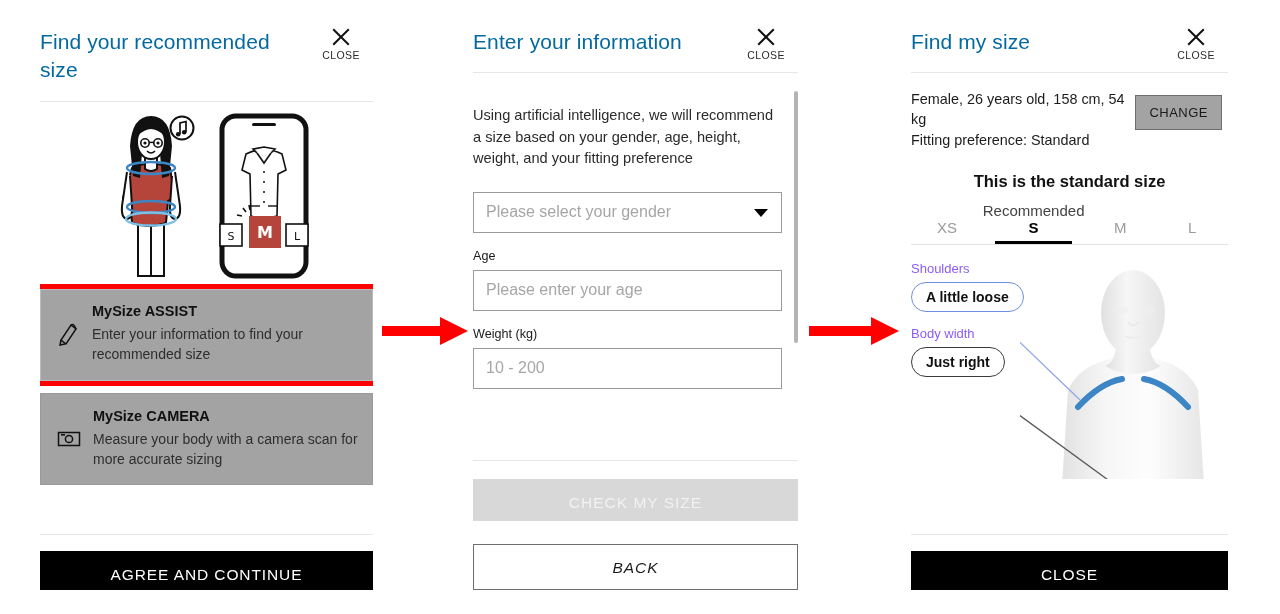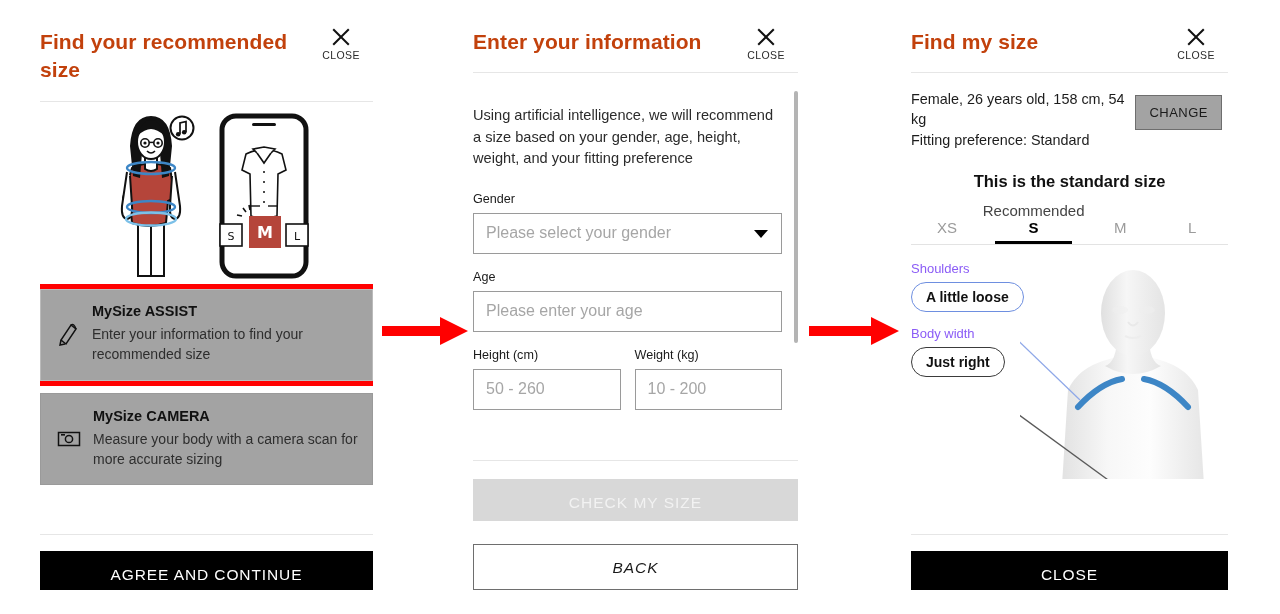--- a/index.html
+++ b/index.html
@@ -22,25 +22,25 @@
     flex-direction: column;
   }
   .panel-header {
     position: relative;
     padding: 28px 0 16px 0;
     border-bottom: 1px solid #e6e6e6;
     flex: 0 0 auto;
   }
   .panel-title {
     font-size: 21px;
-    color: #c2410c;
+    color: #0369a1;
     line-height: 1.32;
     letter-spacing: .1px;
     max-width: 78%;
-    font-weight: 700;
+    font-weight: 400;
   }
   .close-btn {
     position: absolute;
     right: 8px;
     top: 26px;
     width: 48px;
     text-align: center;
     cursor: pointer;
   }
   .close-x {
@@ -413,37 +413,32 @@
       <div class="close-btn">
         <span class="close-x"></span>
         <span class="close-label">CLOSE</span>
       </div>
     </div>
 
     <div class="panel-body">
       <p class="intro-text">Using artificial intelligence, we will recommend a size based on your gender, age, height, weight, and your fitting preference</p>
 
       <div class="field">
-        <label class="field-label">Gender</label>
         <div class="select-wrap">
           <input class="field-input" type="text" readonly="" placeholder="Please select your gender" style="">
           <span class="select-caret"></span>
         </div>
       </div>
 
       <div class="field">
         <label class="field-label">Age</label>
         <input class="field-input" type="text" placeholder="Please enter your age" style="">
       </div>
 
       <div class="row2">
-        <div class="field">
-          <label class="field-label">Height (cm)</label>
-          <input class="field-input" type="text" placeholder="50 - 260" style="">
-        </div>
         <div class="field">
           <label class="field-label">Weight (kg)</label>
           <input class="field-input" type="text" placeholder="10 - 200" style="">
         </div>
       </div>
 
       <div class="scroll-track" style="right:0px; top:18px; height:252px;"></div>
     </div>
 
     <div class="panel-footer" style="padding-top:18px;">

